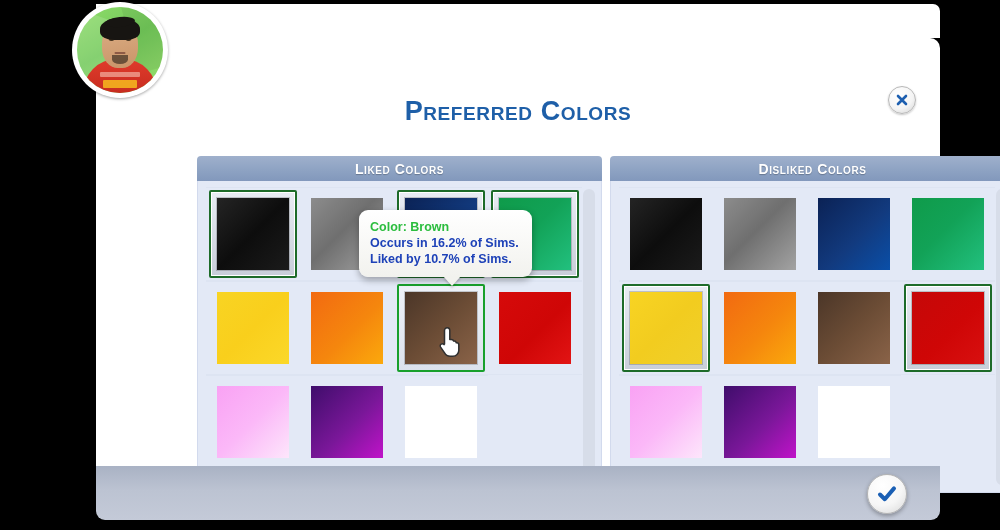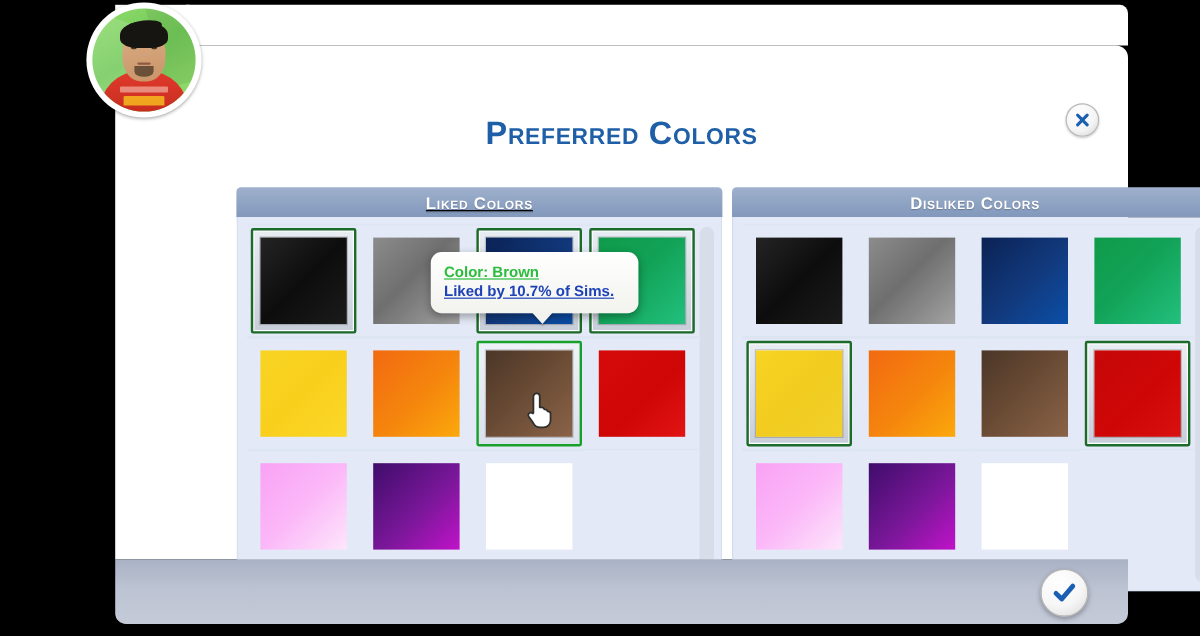--- a/index.html
+++ b/index.html
@@ -182,21 +182,21 @@
     cursor: pointer;
     z-index: 30;
   }
 
   
   .panel {
     position: absolute;
     top: 118px;
     width: 405px; height: 337px;
   }
-  .panel.liked { left: 101px; text-decoration: underline; }
+  .panel.liked { left: 101px; }
   .panel.disliked { left: 514px; }
 
   .panel-header {
     height: 25px;
     background: linear-gradient(180deg, #9fb0cc 0%, #8ea3c3 55%, #8298bc 100%);
     border-radius: 4px 4px 0 0;
     display: flex; align-items: center; justify-content: center;
     color: #ffffff;
     font-size: 14px;
     font-weight: bold;
@@ -279,21 +279,21 @@
     position: absolute;
     left: 263px; top: 172px;
     width: 173px;
     background: linear-gradient(180deg, #ffffff 0%, #f2f2ee 100%);
     border-radius: 9px;
     box-shadow: 0 3px 7px rgba(0,0,0,.33);
     padding: 9px 11px 10px 11px;
     box-sizing: border-box;
     z-index: 50;
   }
-  .tt-line { font-size: 12.5px; font-weight: bold; line-height: 16px; white-space: nowrap; text-decoration: underline; }
+  .tt-line { font-size: 12.5px; font-weight: bold; line-height: 16px; white-space: nowrap; }
   .tt-title { color: #2bbd3e; }
   .tt-stat { color: #1e42b8; }
   .tt-tail {
     position: absolute;
     left: 84px; bottom: -9px;
     width: 0; height: 0;
     border-left: 9px solid transparent;
     border-right: 9px solid transparent;
     border-top: 10px solid #f2f2ee;
     filter: drop-shadow(0 2px 1px rgba(0,0,0,.18));
@@ -471,20 +471,21 @@
               </div>
               <div class="cell empty"></div>
             </div>
             <div class="scrolltrack"></div>
           </div>
         </div>
       </div>
 
     <div class="tooltip">
       <div class="tt-line tt-title">Color: Brown</div>
+      <div class="tt-line tt-stat">Occurs in 16.2% of Sims.</div>
       <div class="tt-line tt-stat">Liked by 10.7% of Sims.</div>
       <div class="tt-tail"></div>
     </div>
 
     <div class="cursor">
       <svg width="26" height="32" viewBox="0 0 26 32">
         <path d="M8.5 18 L8.5 4.5 C8.5 2.9 9.8 1.8 11.2 1.8 C12.6 1.8 13.8 2.9 13.8 4.5
                  L13.8 13.4 L15.2 13.4 C16.4 13.4 17.4 14.1 17.6 15.1
                  L18.0 15.1 C19.2 15.1 20.1 15.8 20.3 16.8
                  L20.7 16.8 C21.9 16.8 22.8 17.6 22.8 18.8

